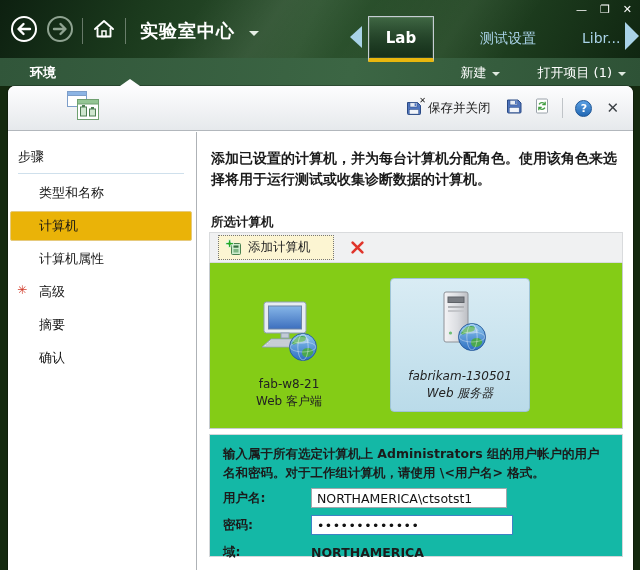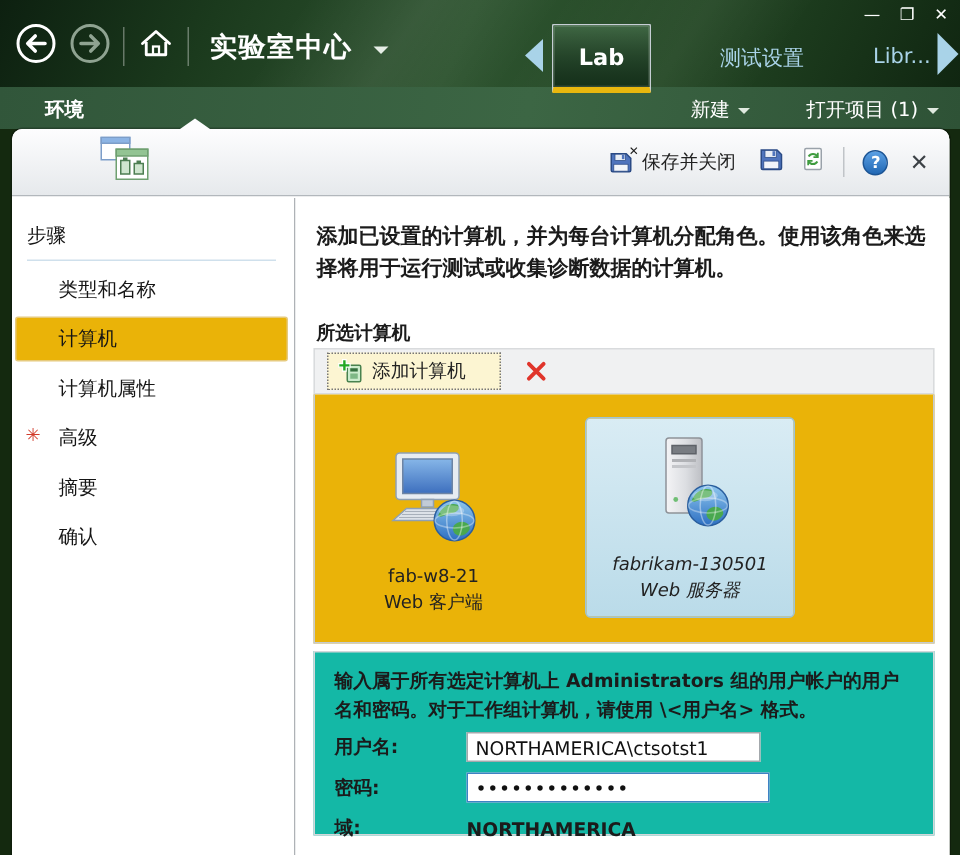--- a/index.html
+++ b/index.html
@@ -75,21 +75,21 @@
 
   .content { position:absolute; left:189px; top:0; right:0; bottom:0; background:#fff; }
   .instruction { position:absolute; left:14px; top:16px; width:412px; font-size:14px; font-weight:bold;
     color:#1b1b1b; line-height:21px; }
   .sel-label { position:absolute; left:14px; top:82px; font-size:12.5px; font-weight:bold; color:#1b1b1b; }
   .toolbar { position:absolute; left:12px; top:100px; width:414px; height:31px; background:#f0f1f2;
     border:1px solid #d9dbdd; display:flex; align-items:center; }
   .add-btn { margin-left:8px; display:flex; align-items:center; gap:6px; background:#fcf5d2;
     border:1px dotted #777; padding:3px 22px 3px 6px; font-size:12.5px; color:#222; }
   .del-btn { margin-left:16px; display:flex; align-items:center; }
-  .tiles-panel { position:absolute; left:12px; top:131px; width:414px; height:166px; background:#eab308;
+  .tiles-panel { position:absolute; left:12px; top:131px; width:414px; height:166px; background:#84cc16;
     border:1px solid #c6cbcf; border-top:none; }
   .tile { position:absolute; text-align:center; font-size:12px; color:#222; line-height:17px; }
   .tile-1 { left:12px; top:16px; width:134px; height:134px; padding-top:22px; }
   .tile-2 { left:180px; top:15px; width:140px; height:134px; padding-top:12px;
     background:linear-gradient(180deg,#d9ecf4,#badbe9); border:1px solid #9fc4d6; border-radius:4px;font-style:italic; }
   .tile-name { margin-top:8px; }
 
   .cred-panel { position:absolute; left:12px; top:302px; width:414px; height:123px;
     background:#14b8a6; border:1px solid #d3d7da; }
   .cred-instr { margin:9px 13px 0 13px; font-size:12.5px; font-weight:bold; color:#1b1b1b; line-height:19px; }

